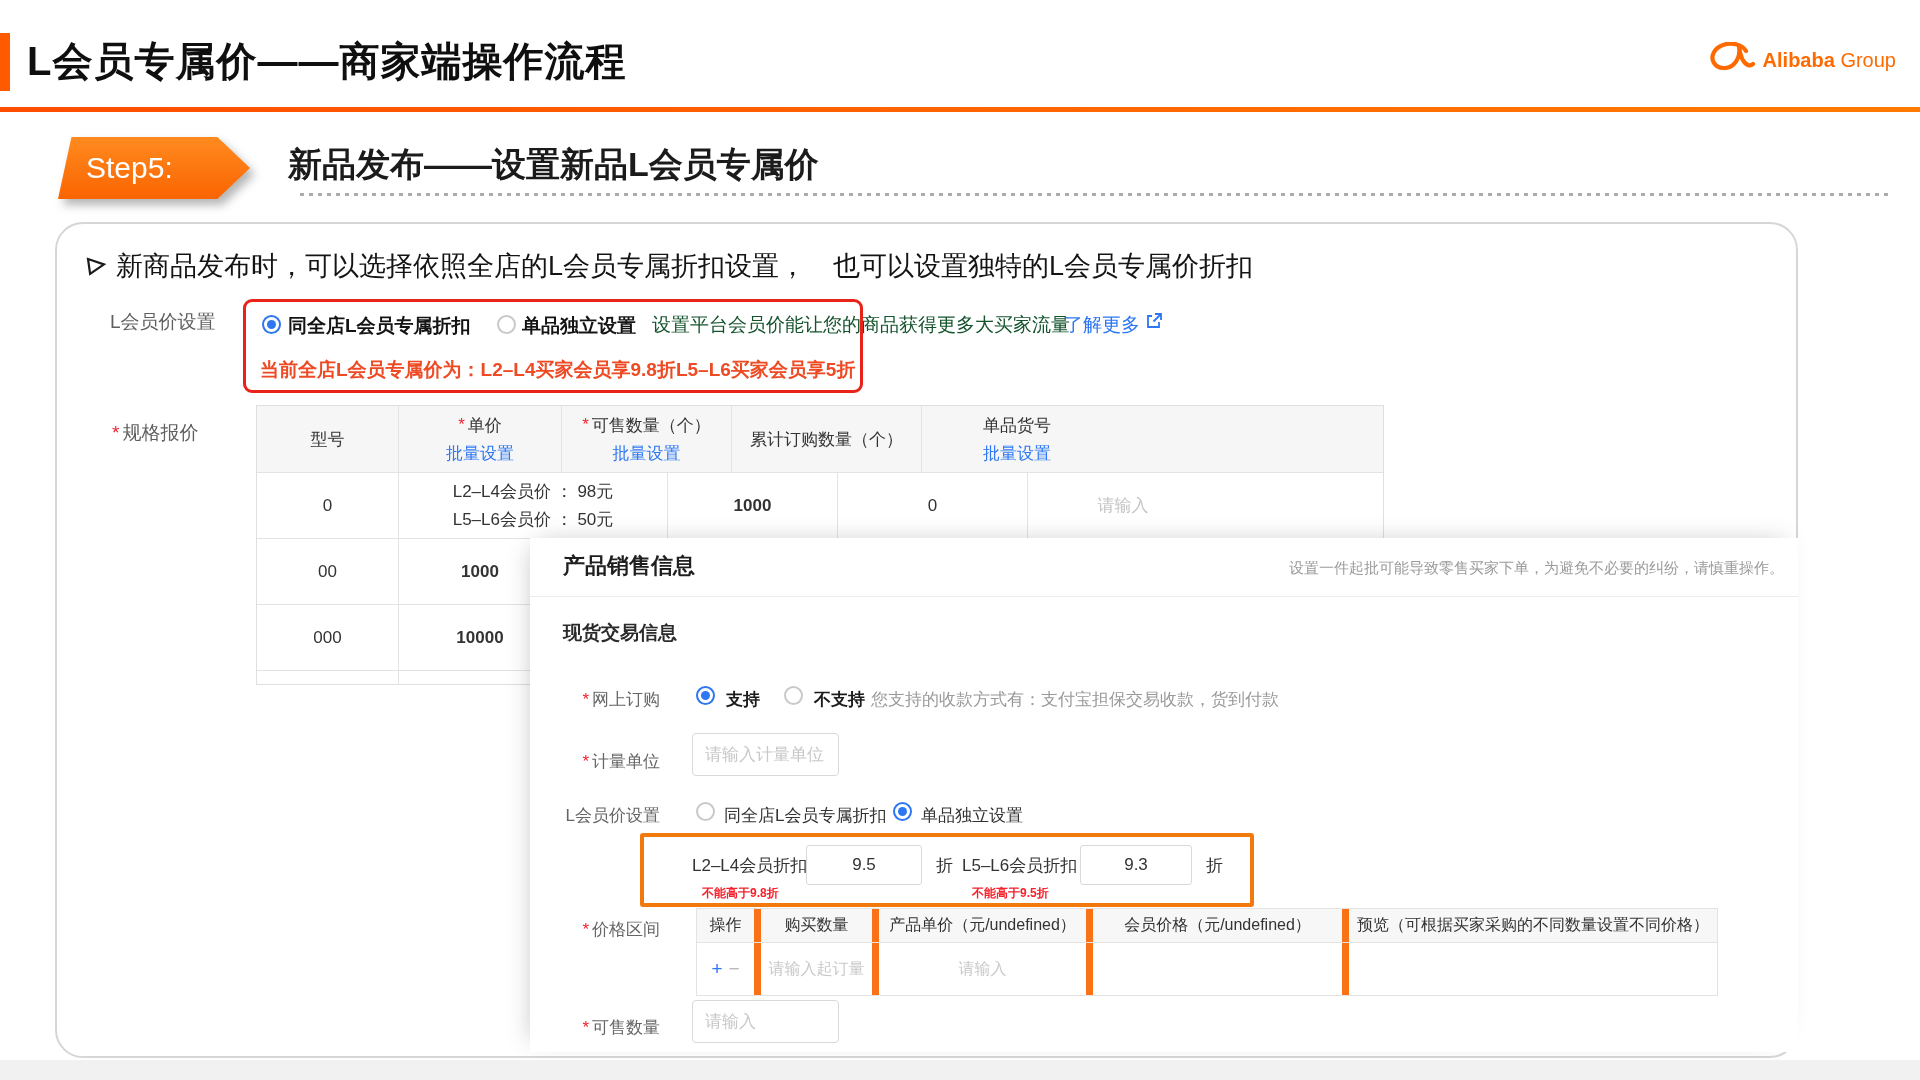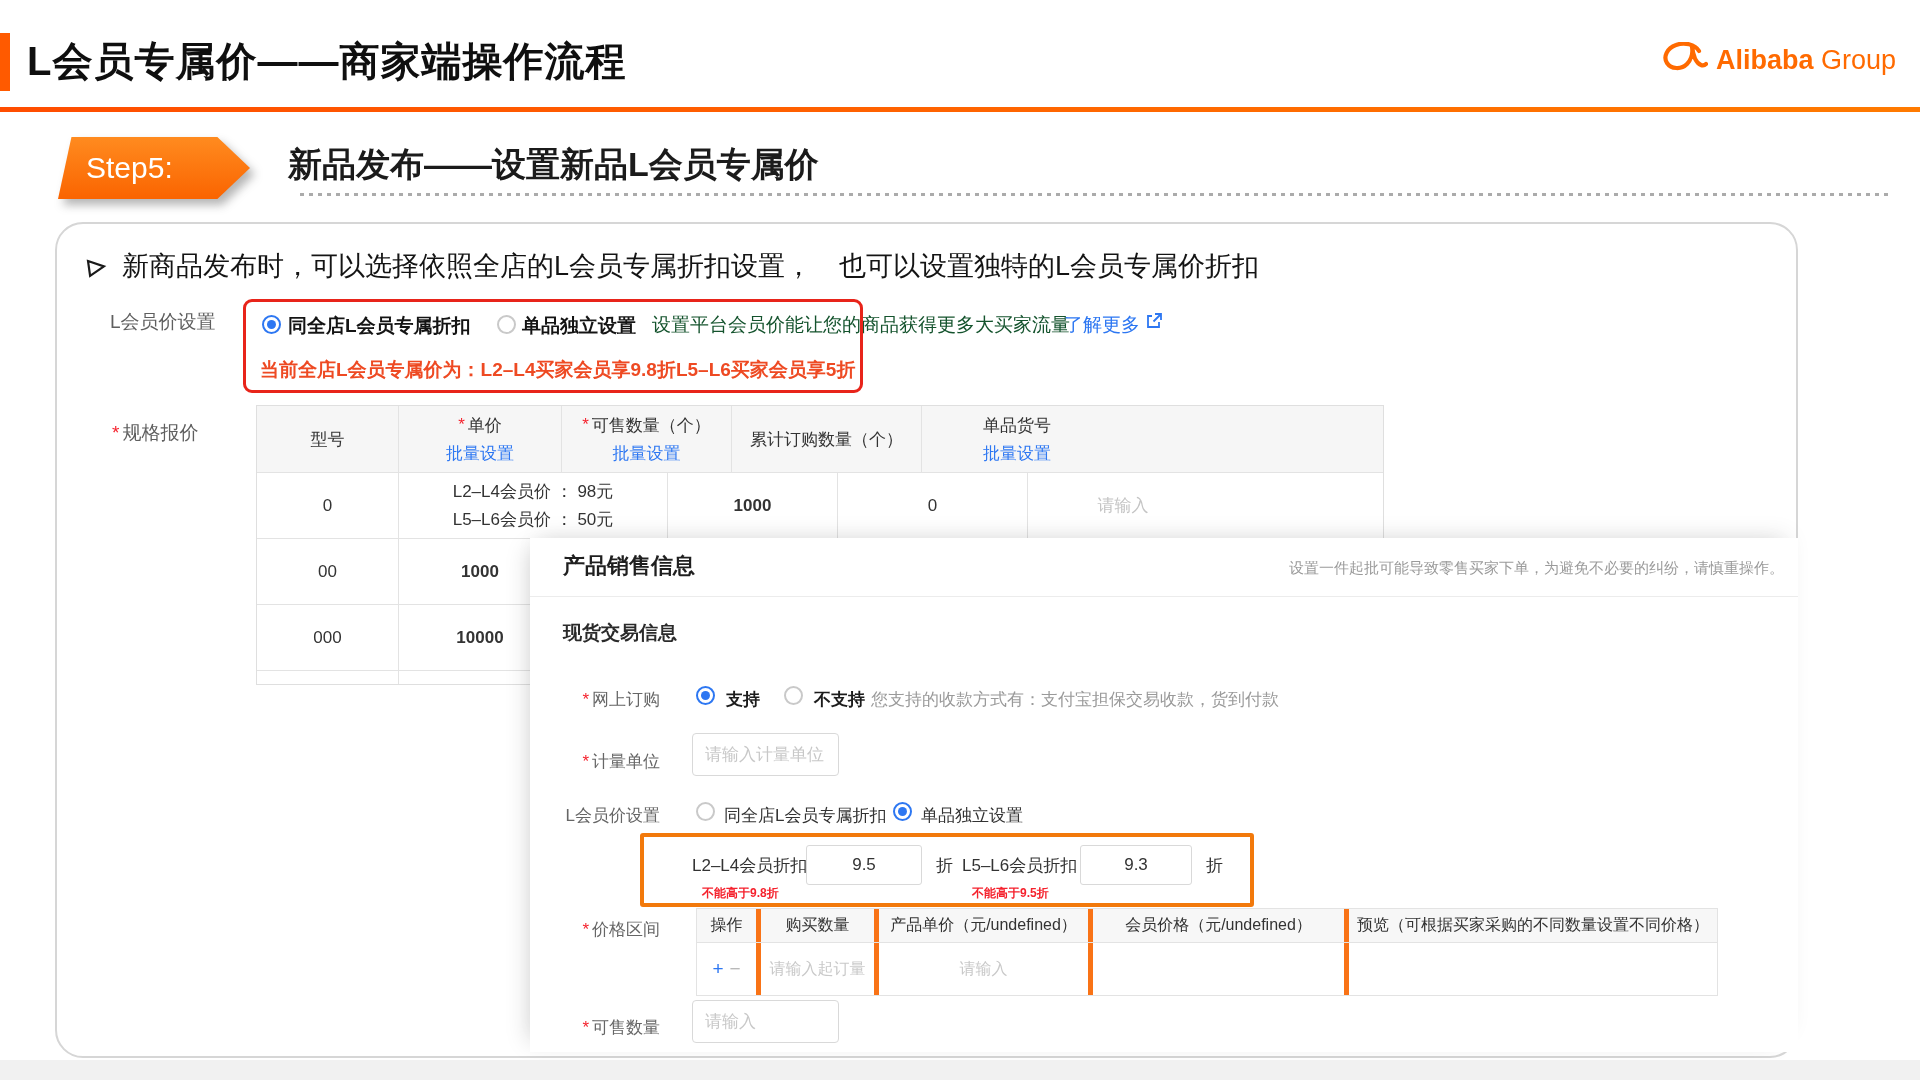--- a/index.html
+++ b/index.html
@@ -4,36 +4,36 @@
 <style>
   *{margin:0;padding:0;box-sizing:border-box}
   html,body{width:1920px;height:1080px;background:#fff;font-family:"Liberation Sans","DejaVu Sans",sans-serif;overflow:hidden}
   .abs{position:absolute}
   .page{position:relative;width:1920px;height:1080px;background:#fff;overflow:hidden}
 
   
   .accent-bar{left:0;top:33px;width:10px;height:58px;background:#ff5a00}
   .page-title{left:27px;top:34px;font-size:40px;font-weight:800;color:#0f0f0f;letter-spacing:1px}
   .logo{right:24px;top:42px;display:flex;align-items:center;gap:8px}
-  .logo-text{font-size:27px;color:#ff6a00;white-space:nowrap}
+  .logo-text{font-size:20px;color:#ff6a00;white-space:nowrap}
   .logo-text b{font-weight:800}
   .header-rule{left:0;top:107px;width:1920px;height:5px;background:linear-gradient(90deg,#ff4d00,#ff7a00)}
 
   
   .step-wrap{left:58px;top:137px;filter:drop-shadow(5px 6px 5px rgba(90,90,90,.45))}
   .step-badge{width:192px;height:62px;background:linear-gradient(180deg,#ff8b1f,#fa6400);
     clip-path:polygon(7% 0,83% 0,100% 50%,83% 100%,0 100%);
     color:#fff;font-size:30px;line-height:62px;padding-left:28px}
   .step-title{left:288px;top:142px;font-size:34px;font-weight:600;color:#1b1b1b}
   .step-dotted{left:300px;top:193px;width:1590px;height:3px;
     background:repeating-linear-gradient(90deg,#ababab 0 4px,transparent 4px 9px)}
 
   
   .card{left:55px;top:222px;width:1743px;height:836px;background:#fff;border:2px solid #d6d6d6;border-radius:28px}
-  .intro{left:84px;top:248px;display:flex;align-items:flex-end;gap:14px}
+  .intro{left:84px;top:248px;display:flex;align-items:center;gap:8px}
   .intro-text{font-size:27px;font-weight:500;color:#141414}
 
   
   .ss-label{left:110px;top:309px;font-size:19px;color:#5f5f5f}
   .hint-gray{left:652px;top:312px;font-size:19px;color:#14532d}
   .learn-link{left:1064px;top:312px;font-size:19px;color:#2d77f2;display:flex;align-items:flex-start;gap:5px;cursor:pointer}
   .red-box{left:243px;top:299px;width:620px;height:94px;border:3px solid #e8241a;border-radius:9px;background:transparent}
   .red-box .r-radio1{left:16px;top:13px}
   .red-box .r-lbl1{left:42px;top:11px}
   .red-box .r-radio2{left:251px;top:13px}
@@ -82,21 +82,21 @@
 
   
   .orange-box{left:110px;top:295px;width:614px;height:74px;border:4px solid #f2790b;border-radius:3px}
   .d-ipt{position:absolute;top:8px;height:40px;border:1px solid #d9d9d9;border-radius:3px;text-align:center;font-size:17px;color:#333;outline:none;font-family:inherit}
   .d-note{position:absolute;top:48px;font-size:12px;font-weight:700;color:#f5222d;white-space:nowrap}
 
   
   .pr-table{left:166px;top:370px;width:1022px;border:1px solid #e3e3e3;background:#fff}
   .pr-row{display:flex;border-bottom:1px solid #e3e3e3}
   .pr-row:last-child{border-bottom:none}
-  .pr-cell{border-right:5px solid #f97316;display:flex;align-items:center;justify-content:center;font-size:16px;color:#333;text-align:center}
+  .pr-cell{border-right:7px solid #f97316;display:flex;align-items:center;justify-content:center;font-size:16px;color:#333;text-align:center}
   .pr-cell:last-child{border-right:none}
   .pr-head{height:34px;background:#f7f7f7}
   .pr-body{height:52px}
   .p1{width:64px}.p2{width:118px}.p3{width:214px}.p4{width:256px}.p5{width:368px}
   .plus{color:#2d77f2;font-size:19px;margin-right:6px}
   .minus{color:#b9b9b9;font-size:19px}
   .pr-ph{color:#c9c9c9}
 
   .bottom-strip{left:0;top:1060px;width:1920px;height:20px;background:#f1f1f1}
 </style>

